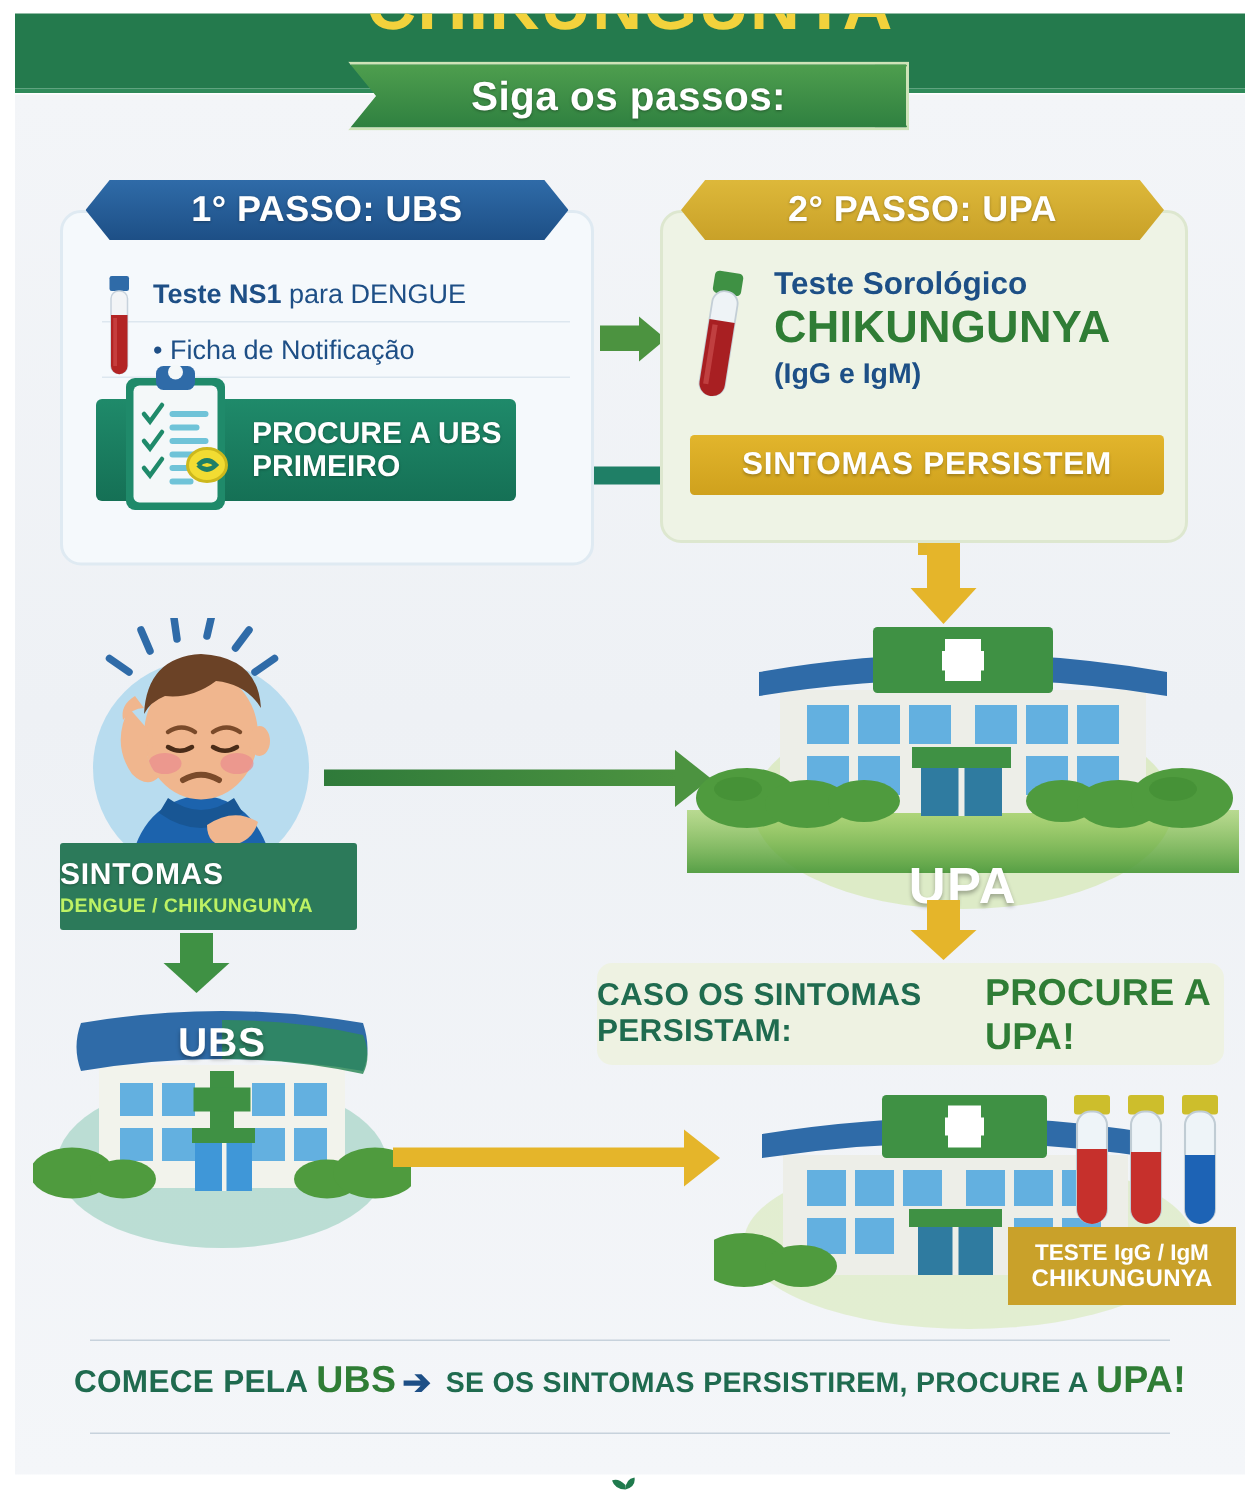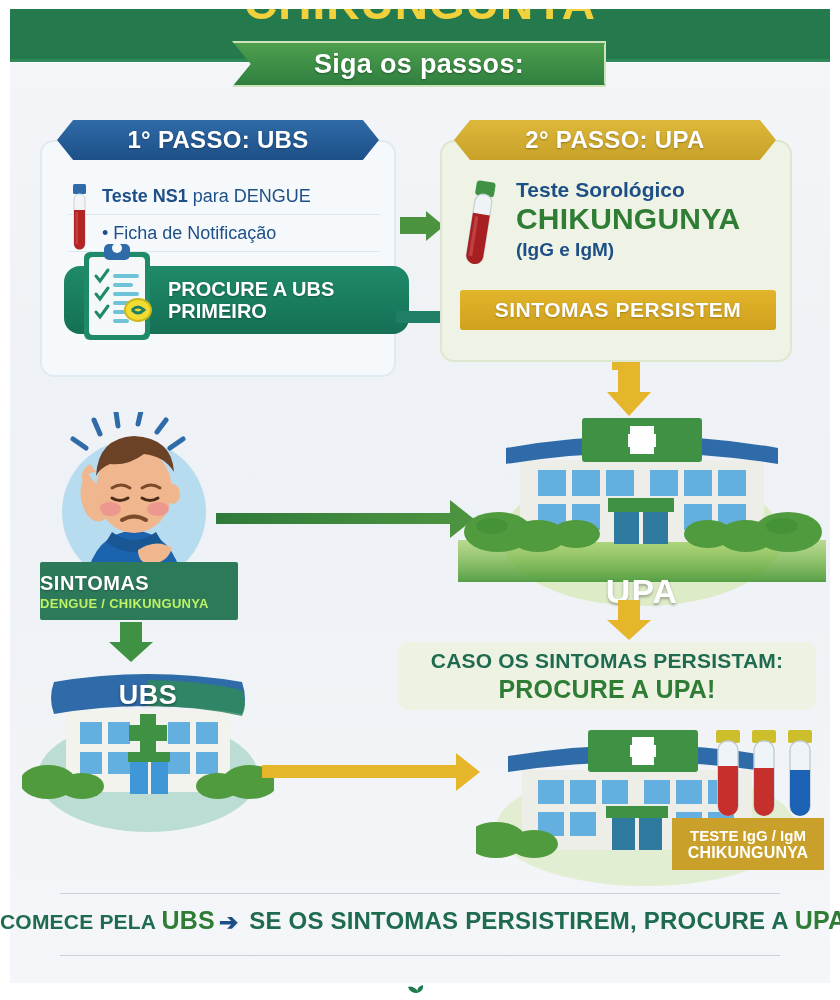--- a/index.html
+++ b/index.html
@@ -161,23 +161,23 @@
 
   .tube-mini {
     position: absolute;
     left: 4px; top: 6px;
     width: 15px; height: 70px;
   }
 
   .ubs-banner {
     position: absolute;
     left: 22px; top: 124px;
-    width: 345px; height: 68px;
+    width: 280px; height: 68px;
     background: linear-gradient(180deg,#1f8a6a 0%, #157055 100%);
-    border-radius: 16px;
+    border-radius: 4px;
     display: flex;
     align-items: center;
   }
   .ubs-banner .label {
     margin-left: 104px;
     color: #ffffff;
     font-size: 20px;
     font-weight: bold;
     line-height: 1.1;
     text-shadow: 0 1px 2px rgba(0,0,0,.3);
@@ -366,21 +366,20 @@
   }
 
   
   .caso-box {
     position: absolute;
     left: 398px; top: 642px;
     width: 418px; height: 68px;
     background: #eef2e2;
     border-radius: 10px;
     display: flex;
-    flex-direction: column;
     align-items: center;
     justify-content: center;
   }
   .caso-box .l1 {
     font-size: 21px; font-weight: bold; color: #1f6b4f; letter-spacing: .2px;
   }
   .caso-box .l2 {
     font-size: 25px; font-weight: bold; color: #2f7d35; letter-spacing: .2px;
     margin-top: 2px;
   }
@@ -423,21 +422,21 @@
     left: 0; top: 906px;
     width: 840px;
     text-align: center;
     white-space: nowrap;
     font-size: 21px;
     font-weight: bold;
     color: #1f6b4f;
     letter-spacing: .2px;
   }
   .footer-line .big { font-size: 25px; color: #2f7d35; }
-  .footer-line .sm  { font-size: 24px; color: #1f6b4f; }
+  .footer-line .sm  { font-size: 19px; color: #1f6b4f; }
   .footer-arrow {
     display: inline-block;
     color: #1d4f86;
     font-size: 23px;
     transform: translateY(1px);
     margin: 0 4px;
   }
   .bottom-sprout {
     position: absolute;
     left: 404px; top: 984px;

